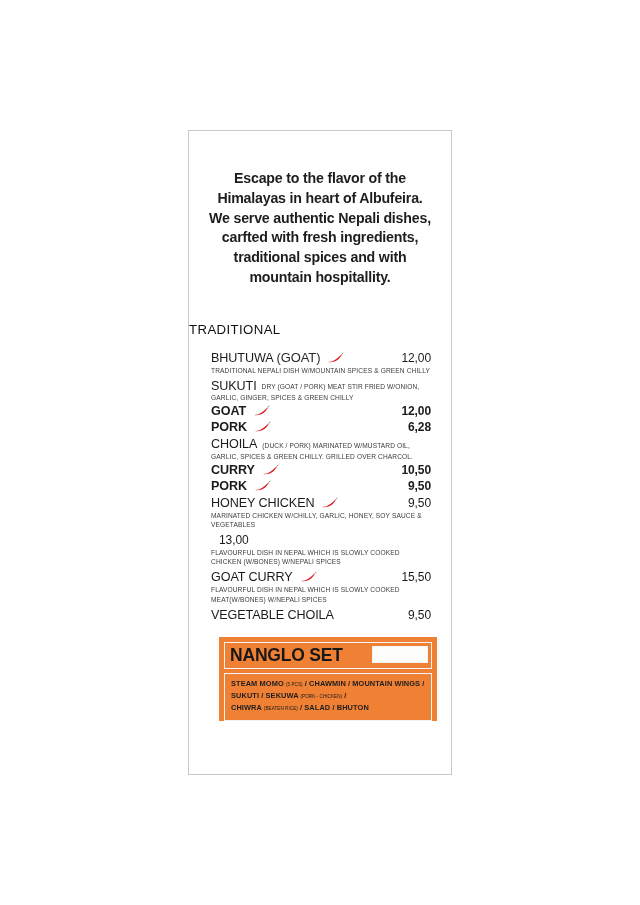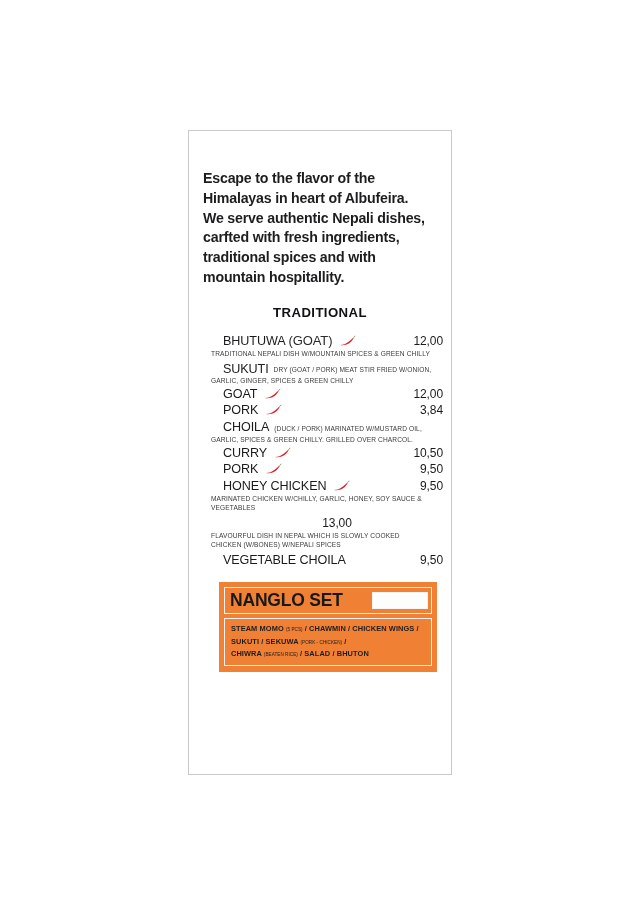--- a/index.html
+++ b/index.html
@@ -24,53 +24,51 @@
     height: 645px;
     background: #ffffff;
     border: 1px solid #c9c9c9;
     box-sizing: border-box;
     overflow: hidden;
   }
 
   
   #intro {
     margin: 38px 14px 0 14px;
-    text-align: left;
+    text-align: center;
     font-weight: bold;
     font-size: 14.2px;
     line-height: 19.8px;
     color: #1d1d1f;
     letter-spacing: -0.2px;
     font-stretch: condensed;
   }
   #intro .ln { display: block; white-space: nowrap; }
 
   
   #section-heading {
-    margin-top: 17px;
-    text-align: center;
-    font-weight: bold;
+    margin-top: 34px;
+    font-weight: normal;
     font-size: 13.2px;
     line-height: 15.5px;
     color: #111114;
     letter-spacing: 0.4px;
   }
   #section-heading .ln { display: block; }
 
   
   #menu-list {
     margin: 13px 20px 0 22px;
   }
 
   .row {
     display: flex;
     align-items: baseline;
-    justify-content: center;
+    justify-content: space-between;
     width: 100%;
-    margin-left: 12px;
   }
   .row-left {
     display: flex;
     align-items: baseline;
     flex: 1 1 auto;
     min-width: 0;
   }
   .item-name {
     font-size: 12.6px;
     color: #1b1b1d;
@@ -106,39 +104,39 @@
     font-size: 6.6px;
     color: #3a3a3c;
     letter-spacing: 0.12px;
     line-height: 9.6px;
     margin-top: 0.5px;
   }
   .desc .ln { display: block; }
 
   .item-block { margin-top: 3.5px; }
   .item-block.first { margin-top: 0; }
-  .sub-row { margin-top: 1.5px; }
+  .sub-row { margin-top: 1.5px; font-weight: bold; }
 
   
   .chilli {
     display: inline-block;
     width: 17px;
     height: 11px;
     margin-left: 7px;
     flex: 0 0 auto;
     position: relative;
     top: 1px;
   }
   .chilli svg { display: block; width: 100%; height: 100%; }
 
   
   #nanglo {
     margin: 15px 14px 0 30px;
     background: #ef8034;
-    padding: 5px 5px 6px 5px;
+    padding: 5px 5px 0 5px;
     box-sizing: border-box;
   }
   #nanglo-header {
     background: #ef8034;
     display: flex;
     align-items: center;
     justify-content: space-between;
     padding: 2px 3px 3px 5px;
     border: 1px solid #f3f3f3;
     box-sizing: border-box;
@@ -241,21 +239,21 @@
       <div class="row sub-row">
         <div class="row-left">
           <span class="item-name">PORK</span>
           <span class="chilli">
             <svg viewBox="0 0 34 22">
               <path d="M2 20 C8 20 14 18 20 13 C25 9 29 5 32 2 C29 7 26 12 21 16 C15 20 8 21 2 20 Z" fill="#e01b22"></path>
               <path d="M30 3 C31 1.5 32.5 1 33.5 1.5 C32.5 2.5 31.5 3.5 30.5 4.2 Z" fill="#4a8f2f"></path>
             </svg>
           </span>
         </div>
-        <span class="price">3,84</span>
+        <span class="price">6,28</span>
       </div>
     </div>
 
     <div class="item-block">
       <div class="row">
         <div class="row-left">
           <span class="item-name">CHOILA</span>
           <span class="inline-desc">(DUCK / PORK) MARINATED W/MUSTARD OIL,</span>
         </div>
       </div>
@@ -309,37 +307,55 @@
     <div class="item-block">
       <div class="row">
         <span class="price">13,00</span>
       </div>
       <div class="desc">
         <span class="ln">FLAVOURFUL DISH IN NEPAL WHICH IS SLOWLY COOKED</span>
         <span class="ln">CHICKEN (W/BONES) W/NEPALI SPICES</span>
       </div>
     </div>
 
+    <div class="item-block">
+      <div class="row">
+        <div class="row-left">
+          <span class="item-name">GOAT CURRY</span>
+          <span class="chilli">
+            <svg viewBox="0 0 34 22">
+              <path d="M2 20 C8 20 14 18 20 13 C25 9 29 5 32 2 C29 7 26 12 21 16 C15 20 8 21 2 20 Z" fill="#e01b22"></path>
+              <path d="M30 3 C31 1.5 32.5 1 33.5 1.5 C32.5 2.5 31.5 3.5 30.5 4.2 Z" fill="#4a8f2f"></path>
+            </svg>
+          </span>
+        </div>
+        <span class="price">15,50</span>
+      </div>
+      <div class="desc">
+        <span class="ln">FLAVOURFUL DISH IN NEPAL WHICH IS SLOWLY COOKED</span>
+        <span class="ln">MEAT(W/BONES) W/NEPALI SPICES</span>
+      </div>
+    </div>
 
     <div class="item-block">
       <div class="row">
         <div class="row-left">
           <span class="item-name">VEGETABLE CHOILA</span>
         </div>
         <span class="price">9,50</span>
       </div>
     </div>
 
   </div>
 
   <div id="nanglo">
     <div id="nanglo-header">
       <span id="nanglo-title">NANGLO SET</span>
       <span id="nanglo-price-box"></span>
     </div>
     <div id="nanglo-body">
-      <div class="nanglo-line"><span>STEAM MOMO </span><span class="tiny">(5 PCS)</span><span> / CHAWMIN / CHICKEN WINGS /</span></div>
+      <div class="nanglo-line"><span>STEAM MOMO </span><span class="tiny">(5 PCS)</span><span> / CHAWMIN / MOUNTAIN WINGS /</span></div>
       <div class="nanglo-line"><span>SUKUTI / SEKUWA </span><span class="tiny">(PORK - CHICKEN)</span><span> /</span></div>
       <div class="nanglo-line"><span>CHIWRA </span><span class="tiny">(BEATEN RICE)</span><span> / SALAD / BHUTON</span></div>
     </div>
   </div>
 
 </div>
 
 </body></html>

